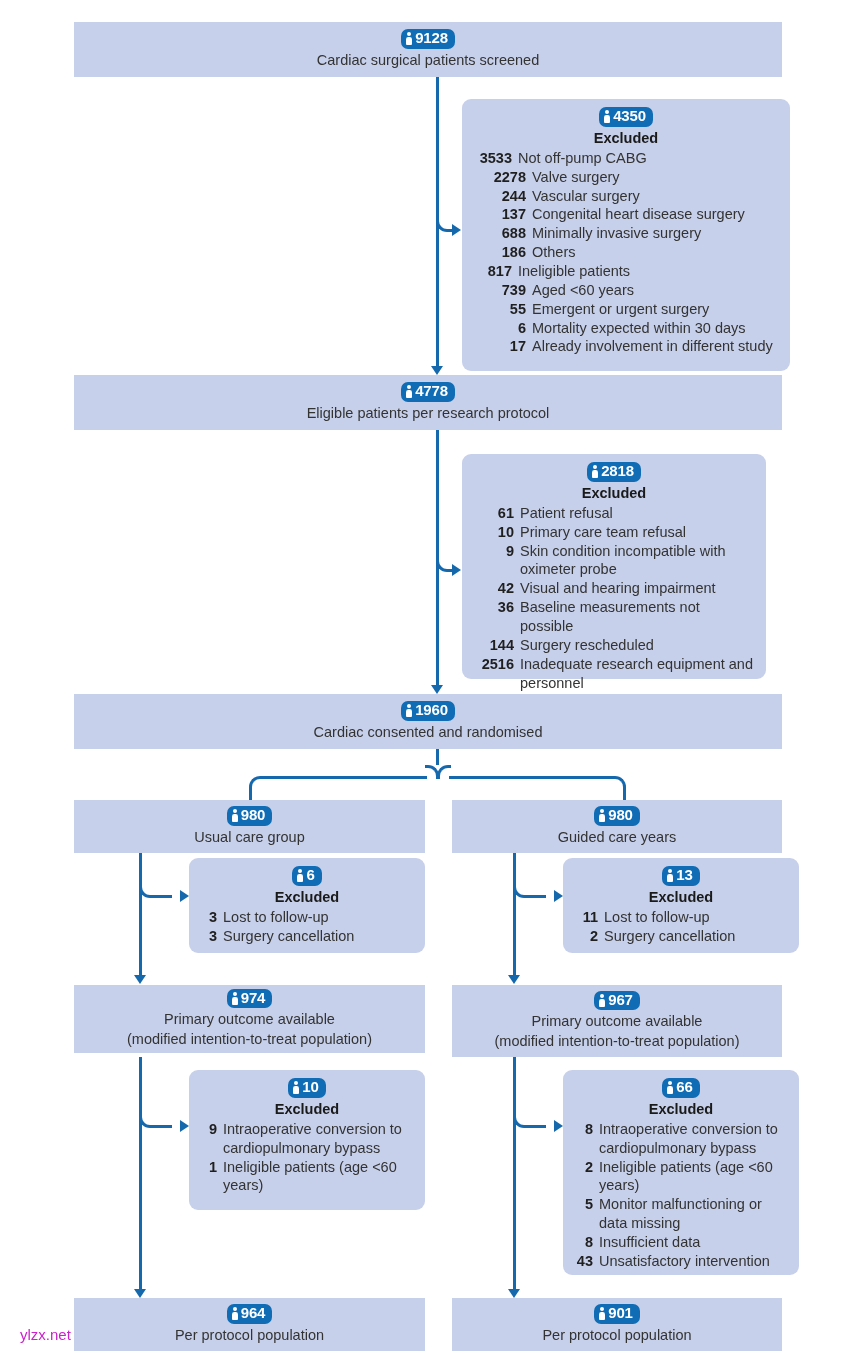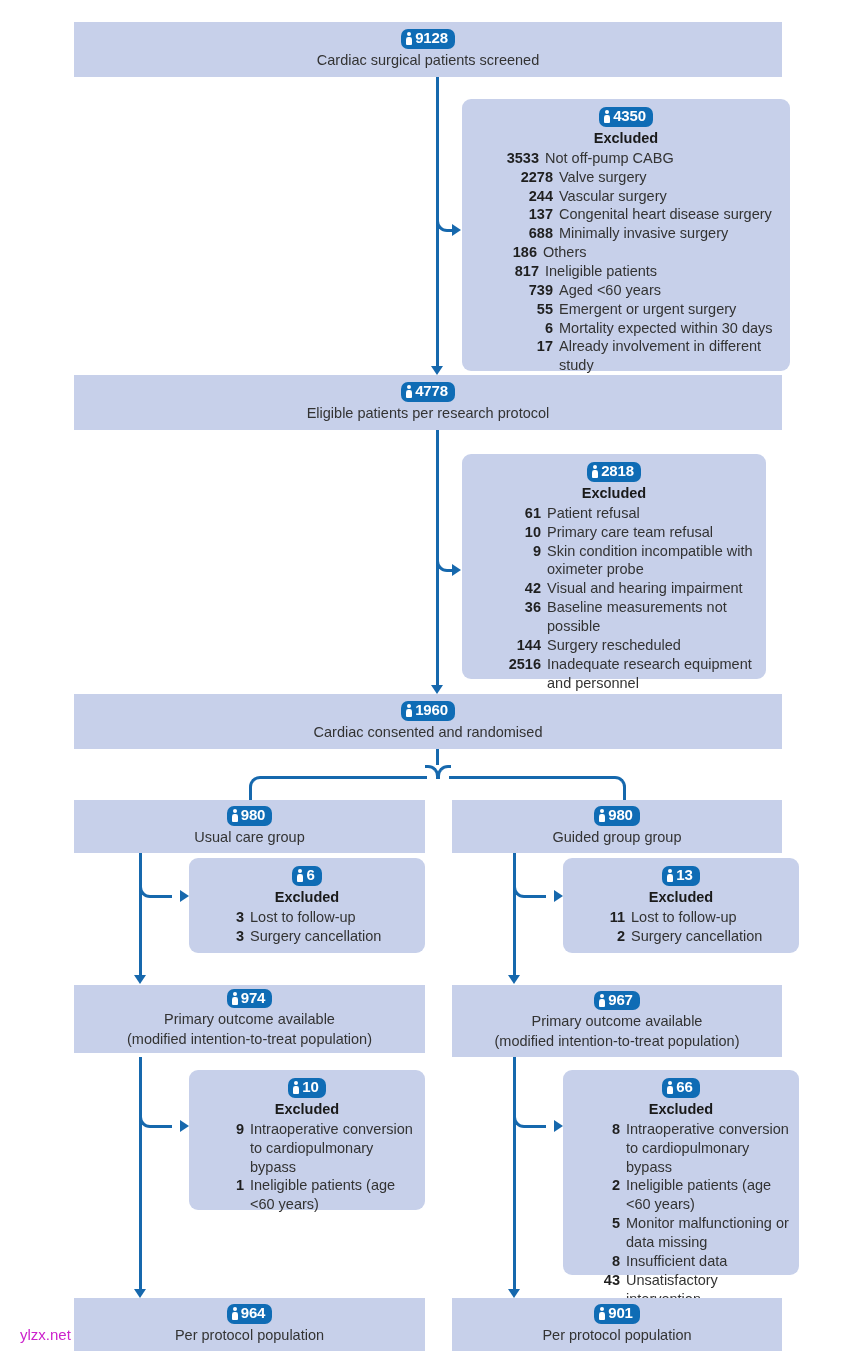--- a/index.html
+++ b/index.html
@@ -74,21 +74,20 @@
   }
   .exlist{
     margin:2px 0 0 0;padding:0;list-style:none;
   }
   .exrow{
     display:flex;
     align-items:flex-start;
     font-size:14.5px;
     line-height:1.30;
     color:#333333;
-    margin-left:27px;
   }
   .exnum{
     flex:0 0 auto;
     text-align:right;
     font-weight:bold;
     color:#1f1f1f;
     padding-right:6px;
     white-space:nowrap;
   }
   .extext{flex:1 1 auto;}
@@ -179,21 +178,21 @@
         <span class="extext">Vascular surgery</span>
       </li>
       <li class="exrow" style="padding-left:20px;">
         <span class="exnum" style="width:44px;">137</span>
         <span class="extext">Congenital heart disease surgery</span>
       </li>
       <li class="exrow" style="padding-left:20px;">
         <span class="exnum" style="width:44px;">688</span>
         <span class="extext">Minimally invasive surgery</span>
       </li>
-      <li class="exrow" style="padding-left:4px;">
+      <li class="exrow" style="padding-left:20px;">
         <span class="exnum" style="width:44px;">186</span>
         <span class="extext">Others</span>
       </li>
       <li class="exrow" style="padding-left:6px;">
         <span class="exnum" style="width:44px;">817</span>
         <span class="extext">Ineligible patients</span>
       </li>
       <li class="exrow" style="padding-left:20px;align-items:center;">
         <span class="exnum" style="width:44px;">739</span>
         <span class="extext">Aged &lt;60 years</span>
@@ -295,21 +294,21 @@
       <span>980</span>
     </div>
     <div class="boxtitle">Usual care group</div>
   </div>
 
   <div class="box center" style="left:452px;top:800px;width:330px;height:53px;">
     <div class="badge">
       <span class="person"></span>
       <span>980</span>
     </div>
-    <div class="boxtitle">Guided group group</div>
+    <div class="boxtitle">Guided care years</div>
   </div>
 
   <div class="vline" style="left:139px;top:853px;height:122px;"></div>
   <div class="arrow-down" style="left:134px;top:975px;"></div>
   <div class="elbow" style="left:139px;top:865px;width:33px;height:33px;"></div>
   <div class="arrow-right" style="left:180px;top:890px;"></div>
 
   <div class="vline" style="left:513px;top:853px;height:122px;"></div>
   <div class="arrow-down" style="left:508px;top:975px;"></div>
   <div class="elbow" style="left:513px;top:865px;width:33px;height:33px;"></div>

